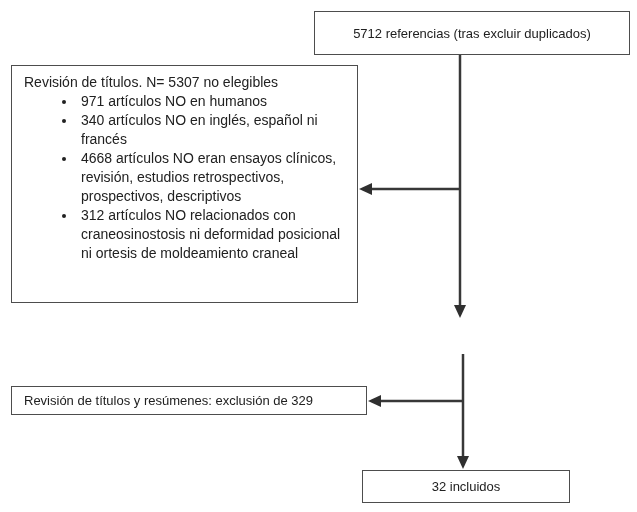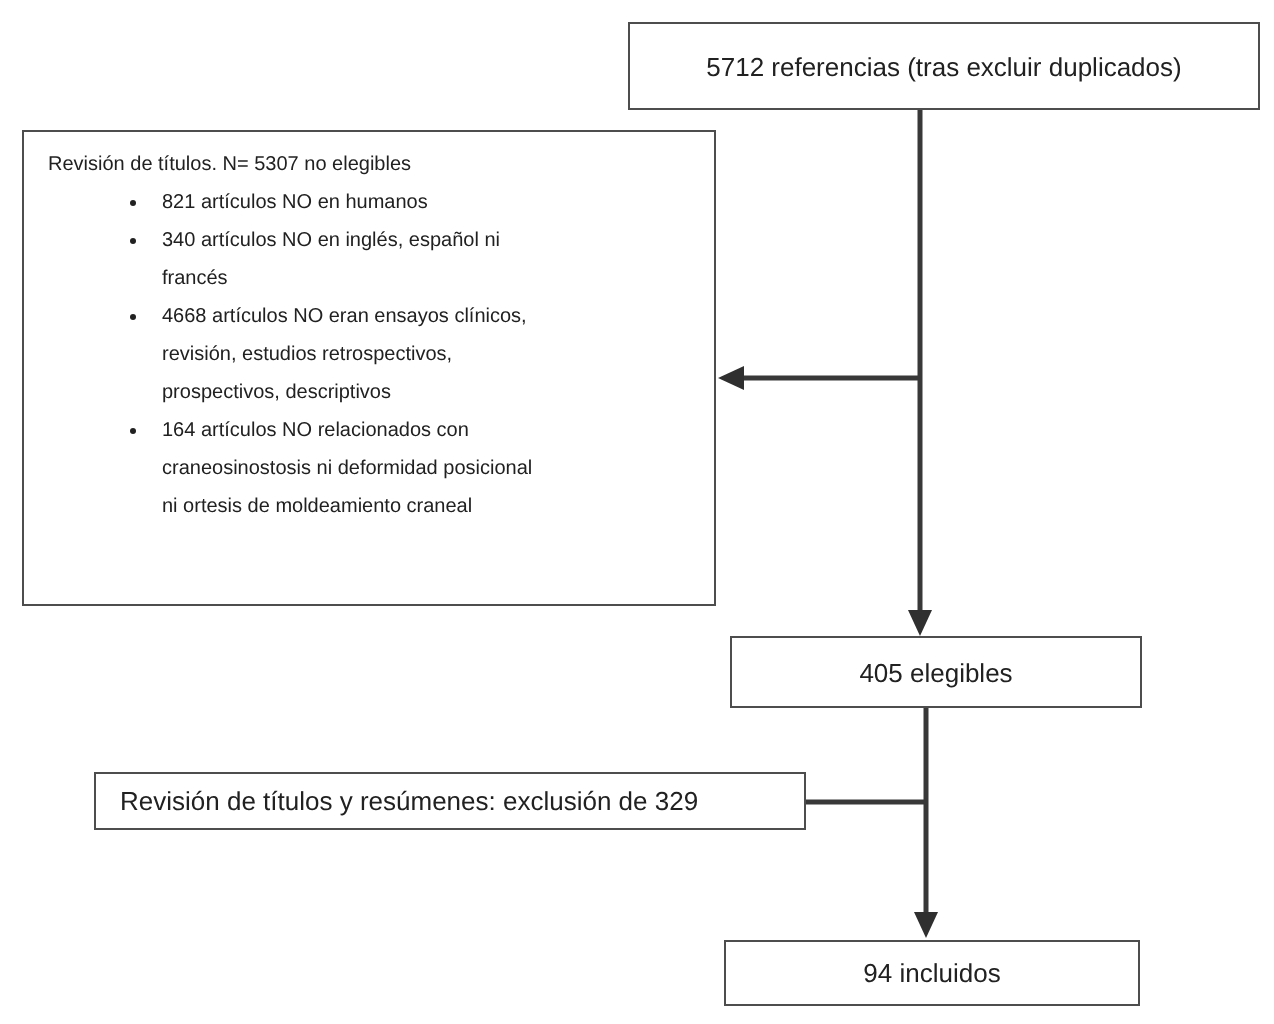--- a/index.html
+++ b/index.html
@@ -29,24 +29,23 @@
     text-align: center;
     font-size: 13px;
   }
   .node.left-text {
     display: flex;
     align-items: center;
     justify-content: flex-start;
     text-align: left;
     font-size: 13px;
     padding-left: 12px;
-    margin-left: 36px;
   }
   #top-box      { left: 314px; top: 11px;  width: 316px; height: 44px; }
-  #left-box     { left: 11px;  top: 65px;  width: 347px; height: 238px; padding: 7px 8px 0 10px; font-size: 10px; line-height: 19px; }
+  #left-box     { left: 11px;  top: 65px;  width: 347px; height: 238px; padding: 7px 8px 0 10px; font-size: 14px; line-height: 19px; }
   #eligible-box { left: 365px; top: 318px; width: 206px; height: 36px; }
   #excl2-box    { left: 11px;  top: 386px; width: 356px; height: 29px; }
   #included-box { left: 362px; top: 470px; width: 208px; height: 33px; }
 
   #left-box .box-title {
     margin: 0 0 0 2px;
     white-space: pre-line;
   }
   #left-box ul {
     margin: 0;
@@ -94,37 +93,34 @@
     </g>
   </svg>
 
   <div class="node centered" id="top-box">
     <span>5712 referencias (tras excluir duplicados)</span>
   </div>
 
   <div class="node" id="left-box">
     <p class="box-title">Revisión de títulos. N= 5307  no elegibles</p>
     <ul>
-      <li>821 artículos NO en humanos</li>
+      <li>971 artículos NO en humanos</li>
       <li>340 artículos NO en inglés, español  ni
 francés</li>
       <li>4668 artículos NO eran ensayos clínicos,
 revisión, estudios retrospectivos,
 prospectivos, descriptivos</li>
-      <li>164 artículos NO relacionados con
+      <li>312 artículos NO relacionados con
 craneosinostosis ni deformidad posicional
 ni ortesis de moldeamiento craneal</li>
     </ul>
   </div>
 
-  <div class="node centered" id="eligible-box">
-    <span>405 elegibles</span>
-  </div>
 
   <div class="node left-text" id="excl2-box">
     <span>Revisión de títulos y resúmenes: exclusión de 329</span>
   </div>
 
   <div class="node centered" id="included-box">
-    <span>94 incluidos</span>
+    <span>32 incluidos</span>
   </div>
 
 </div>
 
 </body></html>

